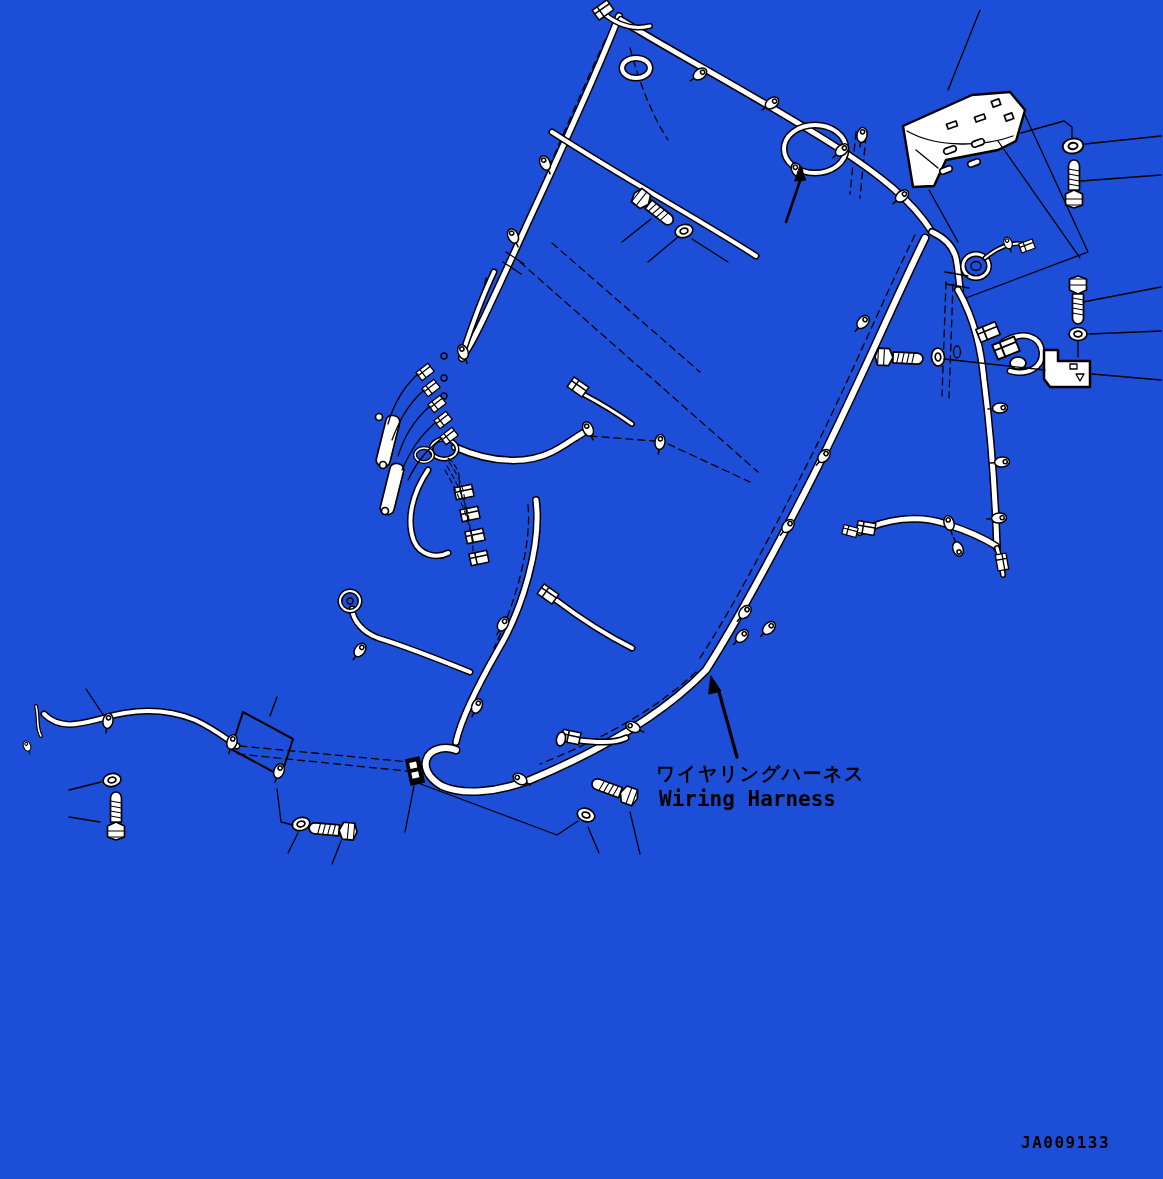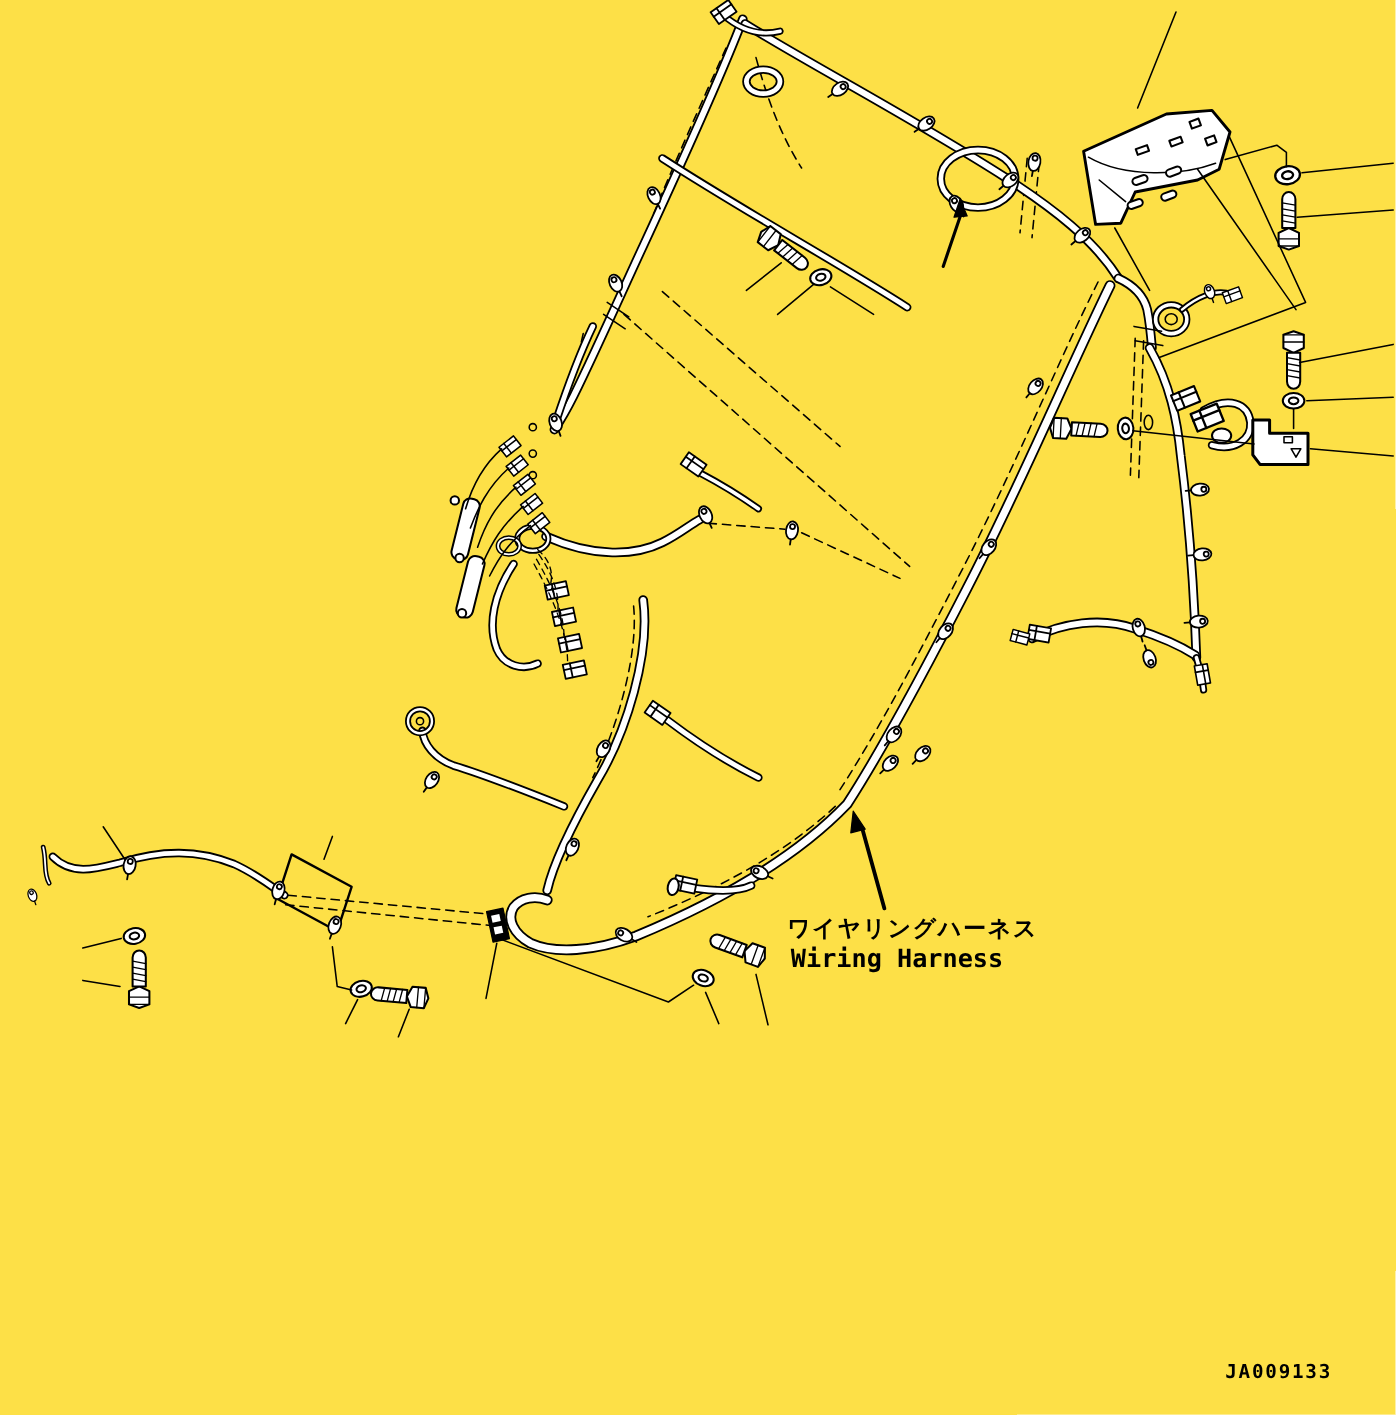--- a/index.html
+++ b/index.html
@@ -14,21 +14,21 @@
   .hw{stroke:#000;stroke-width:1.7;fill:none}
   .wfill{fill:#ffffff}
   text{fill:#000;stroke:none}
   .jp{font:bold 19px "DejaVu Sans",sans-serif;letter-spacing:1.5px}
   .en{font:bold 21px "DejaVu Sans Mono","Liberation Mono",monospace}
   .code{font:bold 16px "DejaVu Sans Mono","Liberation Mono",monospace;letter-spacing:1.5px}
 </style>
 </head>
 <body>
 
-<div class="stage" style="background: #fde047;">
+<div class="stage" style="background: #1d4ed8;">
 <svg width="1163" height="1179" viewBox="0 0 1163 1179">
 
   <defs>
     <g id="bolt" class="hw">
       <path class="wfill" d="M-11,0 L-8,-8.5 L3,-8.5 L7,0 L3,8.5 L-8,8.5 Z"></path>
       <path d="M-8,-8.5 L-8,8.5 M-2,-8.5 L-2,8.5" stroke-width="1.1"></path>
       <path class="wfill" d="M7,-5.5 L31,-5.5 A6,5.5 0 0 1 31,5.5 L7,5.5 Z"></path>
       <path d="M13,-5.5 L11,5.5 M18,-5.5 L16,5.5 M23,-5.5 L21,5.5 M28,-5.5 L26,5.5" stroke-width="1.1"></path>
     </g>
     <g id="washer" class="hw">

